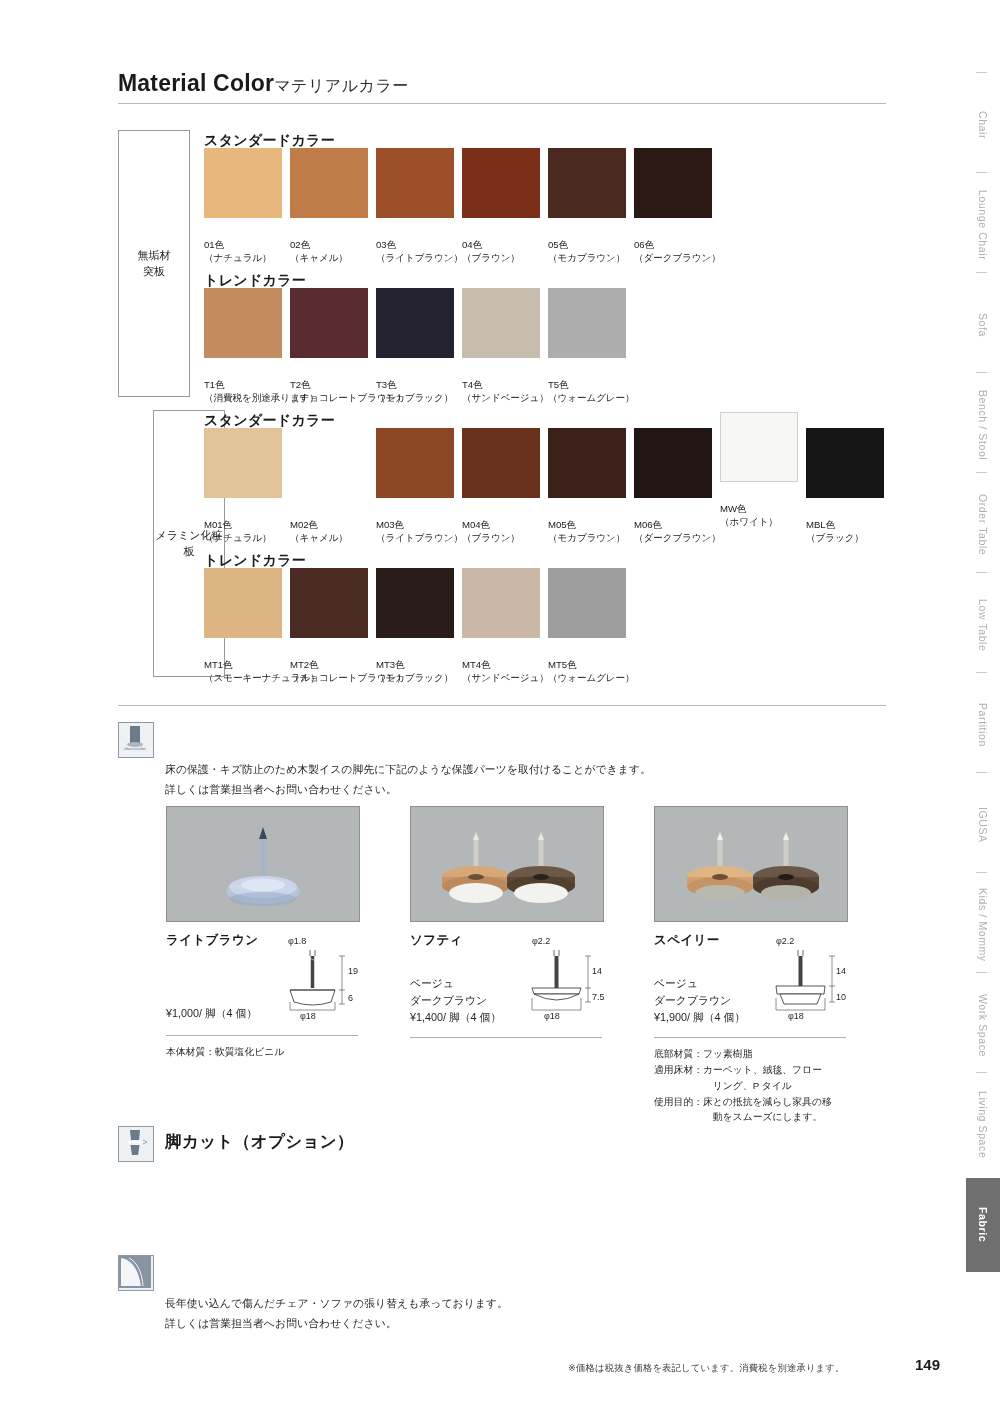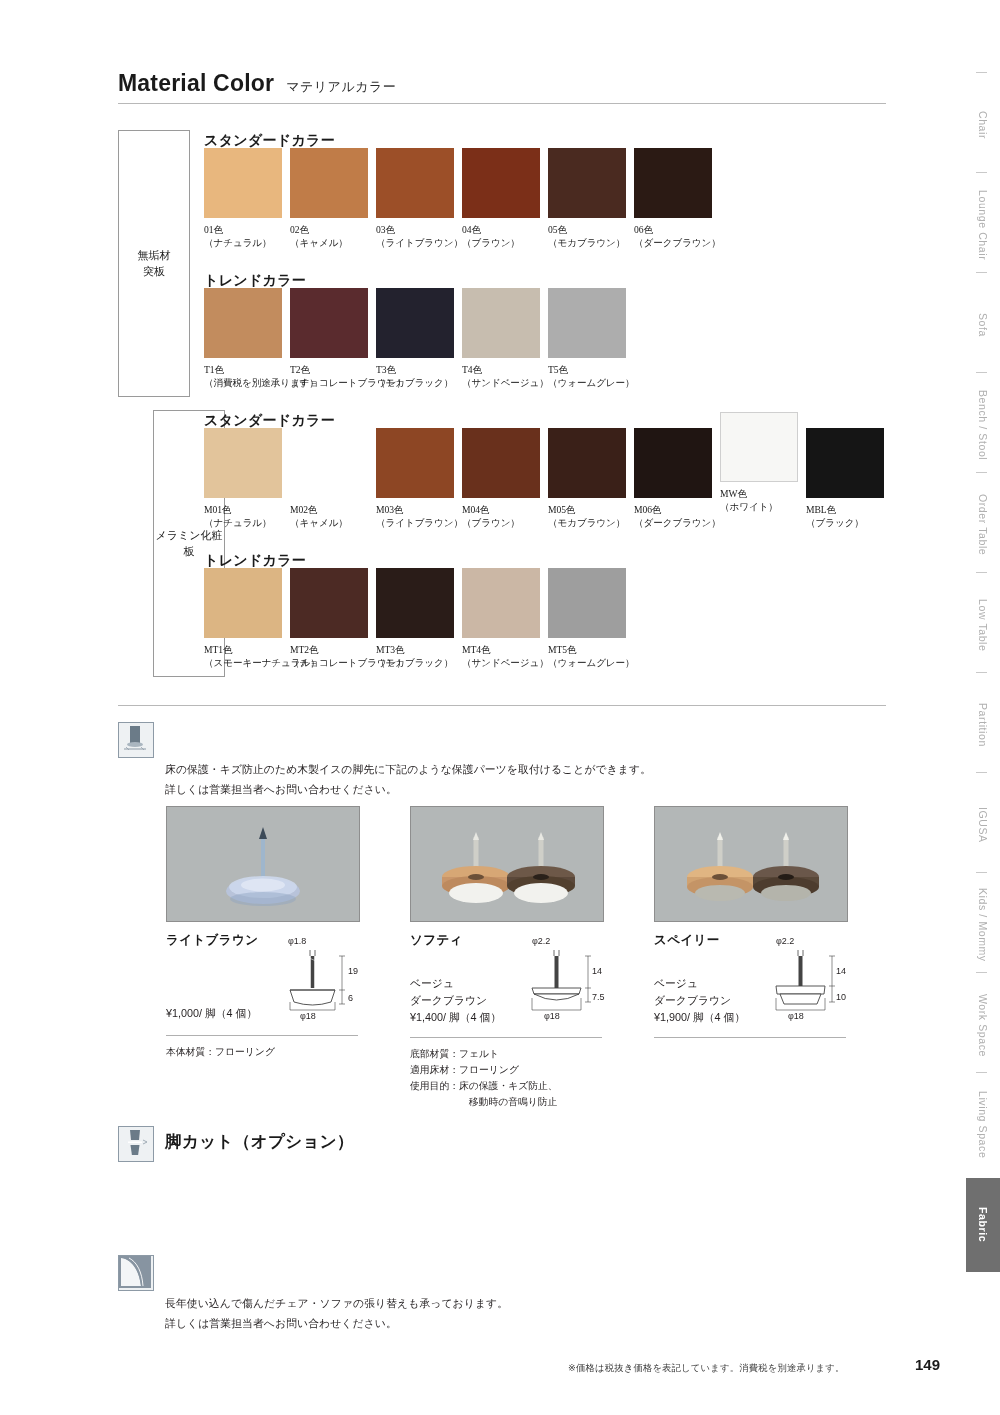--- a/index.html
+++ b/index.html
@@ -21,34 +21,34 @@
     font-size:10.5px;letter-spacing:.6px;color:#b0b0b0;
     writing-mode:vertical-rl;text-orientation:mixed;
     white-space:nowrap;
   }
   .rail-tab.active{background:#6f6f6f;color:#ffffff;font-weight:bold;}
   .rail-sep{position:absolute;right:13px;width:11px;height:1px;background:#c9c9c9;}
 
   
   .hdr{position:absolute;left:118px;top:70px;display:flex;align-items:baseline;}
   .hdr-en{font-size:23px;font-weight:bold;letter-spacing:.2px;color:#1a1a1a;}
-  .hdr-jp{font-size:13px;margin-left:12px;color:#2b2b2b;letter-spacing:.5px;}
+  .hdr-jp{font-size:16px;margin-left:0;color:#2b2b2b;letter-spacing:.5px;}
   .hdr-rule{position:absolute;left:118px;top:103px;width:768px;height:1px;background:#b8b8b8;}
   .catbox{
     position:absolute;border:1px solid #9a9a9a;background:#fff;
     display:flex;align-items:center;justify-content:center;
   }
   .catbox span{font-size:11px;line-height:1.45;text-align:center;color:#1a1a1a;white-space:pre-line;}
 
   .grouplabel{position:absolute;font-size:14px;font-weight:bold;color:#1a1a1a;letter-spacing:.3px;}
 
   .sw{position:absolute;}
   .sw .chip{width:78px;height:70px;display:block;}
   .sw .chip.bordered{box-sizing:border-box;border:1px solid #cfcfcf;}
-  .sw .cap{margin-top:6px;font-size:9.6px;line-height:1.32;color:#1a1a1a;white-space:pre-line;letter-spacing:-.1px;font-family:Liberation Serif, serif;}
+  .sw .cap{margin-top:21px;font-size:9.6px;line-height:1.32;color:#1a1a1a;white-space:pre-line;letter-spacing:-.1px;}
 
   
   .sec-rule{position:absolute;height:1px;background:#b8b8b8;}
   .sec-icon{position:absolute;width:34px;height:34px;border:1px solid #8d9aa6;background:#eef1f3;overflow:hidden;}
   .sec-title{position:absolute;font-size:16.5px;font-weight:bold;color:#1a1a1a;letter-spacing:.4px;}
   .body-txt{position:absolute;font-size:10.8px;line-height:1.85;color:#231f20;white-space:pre-line;letter-spacing:.1px;}
 
   
   .photo{position:absolute;border:1px solid #8e8e8e;background:#b4b8b8;overflow:hidden;}
 
@@ -281,21 +281,21 @@
         <ellipse cx="131" cy="86" rx="25" ry="8" fill="#b4b4ab"></ellipse>
         <ellipse cx="131" cy="70" rx="8" ry="3" fill="#241c16"></ellipse>
       </g>
     </svg>
   </div>
 
   <div class="p-name" style="left:166px;top:932px;">ライトブラウン</div>
   <div class="p-lines" style="left:166px;top:978px;"></div>
   <div class="p-lines" style="left:166px;top:1005px;">¥1,000/ 脚（4 個）</div>
   <div class="p-rule" style="left:166px;top:1035px;width:192px;"></div>
-  <div class="p-spec" style="left:166px;top:1044px;width:200px;">本体材質：フローリング</div>
+  <div class="p-spec" style="left:166px;top:1044px;width:200px;">本体材質：軟質塩化ビニル</div>
   <div class="p-diag" style="left:272px;top:936px;">
     <svg width="88" height="82" viewBox="0 0 88 82">
       <line x1="38" y1="14" x2="38" y2="20" stroke="#444" stroke-width=".8"></line>
       <line x1="43" y1="14" x2="43" y2="20" stroke="#444" stroke-width=".8"></line>
       <line x1="40.5" y1="20" x2="40.5" y2="52" stroke="#444" stroke-width="3.5"></line>
       <line x1="37" y1="22" x2="44" y2="25" stroke="#fff" stroke-width=".5"></line>
       <path d="M18 54 H63 L59 66 Q40.5 72 22 66 Z" fill="#fff" stroke="#444" stroke-width=".9"></path>
       <path d="M18 54 H63" stroke="#444" stroke-width=".9"></path>
       <line x1="70" y1="20" x2="70" y2="54" stroke="#444" stroke-width=".6"></line>
       <line x1="67" y1="20" x2="73" y2="20" stroke="#444" stroke-width=".6"></line>
@@ -310,24 +310,20 @@
   <div class="dim" style="left:288px;top:936px;">φ1.8</div>
   <div class="dim" style="left:348px;top:966px;">19</div>
   <div class="dim" style="left:348px;top:993px;">6</div>
   <div class="dim" style="left:300px;top:1011px;">φ18</div>
 
   <div class="p-name" style="left:410px;top:932px;">ソフティ</div>
   <div class="p-lines" style="left:410px;top:975px;">ベージュ
 ダークブラウン</div>
   <div class="p-lines" style="left:410px;top:1009px;">¥1,400/ 脚（4 個）</div>
   <div class="p-rule" style="left:410px;top:1037px;width:192px;"></div>
-  <div class="p-spec" style="left:410px;top:1046px;width:210px;">底部材質：フェルト
-適用床材：フローリング
-使用目的：床の保護・キズ防止、
-　　　　　　移動時の音鳴り防止</div>
   <div class="p-diag" style="left:516px;top:936px;">
     <svg width="88" height="82" viewBox="0 0 88 82">
       <line x1="38" y1="14" x2="38" y2="20" stroke="#444" stroke-width=".8"></line>
       <line x1="43" y1="14" x2="43" y2="20" stroke="#444" stroke-width=".8"></line>
       <line x1="40.5" y1="20" x2="40.5" y2="52" stroke="#444" stroke-width="4"></line>
       <path d="M16 52 H65 L63 58 H18 Z" fill="#fff" stroke="#444" stroke-width=".9"></path>
       <path d="M18 58 Q40.5 70 63 58 Z" fill="#fff" stroke="#444" stroke-width=".9"></path>
       <line x1="72" y1="20" x2="72" y2="52" stroke="#444" stroke-width=".6"></line>
       <line x1="69" y1="20" x2="75" y2="20" stroke="#444" stroke-width=".6"></line>
       <line x1="69" y1="52" x2="75" y2="52" stroke="#444" stroke-width=".6"></line>
@@ -341,20 +337,25 @@
   <div class="dim" style="left:532px;top:936px;">φ2.2</div>
   <div class="dim" style="left:592px;top:966px;">14</div>
   <div class="dim" style="left:592px;top:992px;">7.5</div>
   <div class="dim" style="left:544px;top:1011px;">φ18</div>
 
   <div class="p-name" style="left:654px;top:932px;">スペイリー</div>
   <div class="p-lines" style="left:654px;top:975px;">ベージュ
 ダークブラウン</div>
   <div class="p-lines" style="left:654px;top:1009px;">¥1,900/ 脚（4 個）</div>
   <div class="p-rule" style="left:654px;top:1037px;width:192px;"></div>
+  <div class="p-spec" style="left:654px;top:1046px;width:215px;">底部材質：フッ素樹脂
+適用床材：カーペット、絨毯、フロー
+　　　　　　リング、P タイル
+使用目的：床との抵抗を減らし家具の移
+　　　　　　動をスムーズにします。</div>
   <div class="p-diag" style="left:760px;top:936px;">
     <svg width="88" height="82" viewBox="0 0 88 82">
       <line x1="38" y1="14" x2="38" y2="20" stroke="#444" stroke-width=".8"></line>
       <line x1="43" y1="14" x2="43" y2="20" stroke="#444" stroke-width=".8"></line>
       <line x1="40.5" y1="20" x2="40.5" y2="50" stroke="#444" stroke-width="4"></line>
       <path d="M16 50 H65 L64 58 H17 Z" fill="#fff" stroke="#444" stroke-width=".9"></path>
       <path d="M20 58 H61 L57 68 H24 Z" fill="#fff" stroke="#444" stroke-width=".9"></path>
       <line x1="72" y1="20" x2="72" y2="50" stroke="#444" stroke-width=".6"></line>
       <line x1="69" y1="20" x2="75" y2="20" stroke="#444" stroke-width=".6"></line>
       <line x1="69" y1="50" x2="75" y2="50" stroke="#444" stroke-width=".6"></line>

